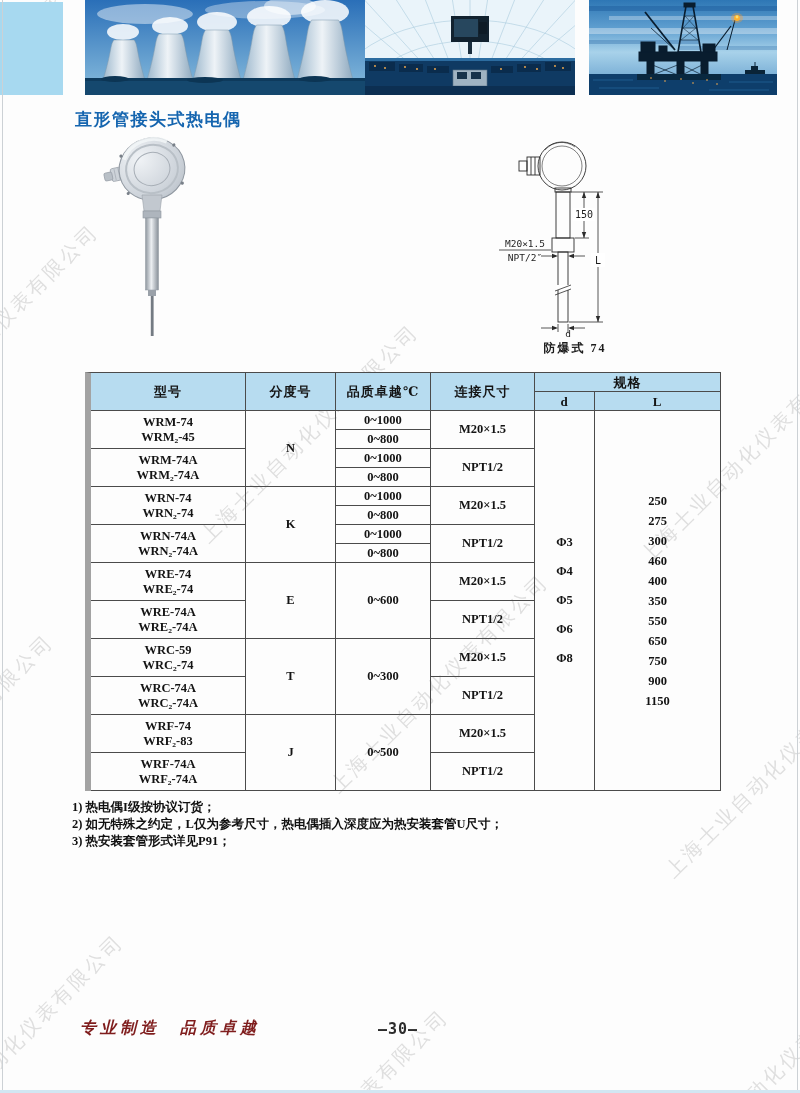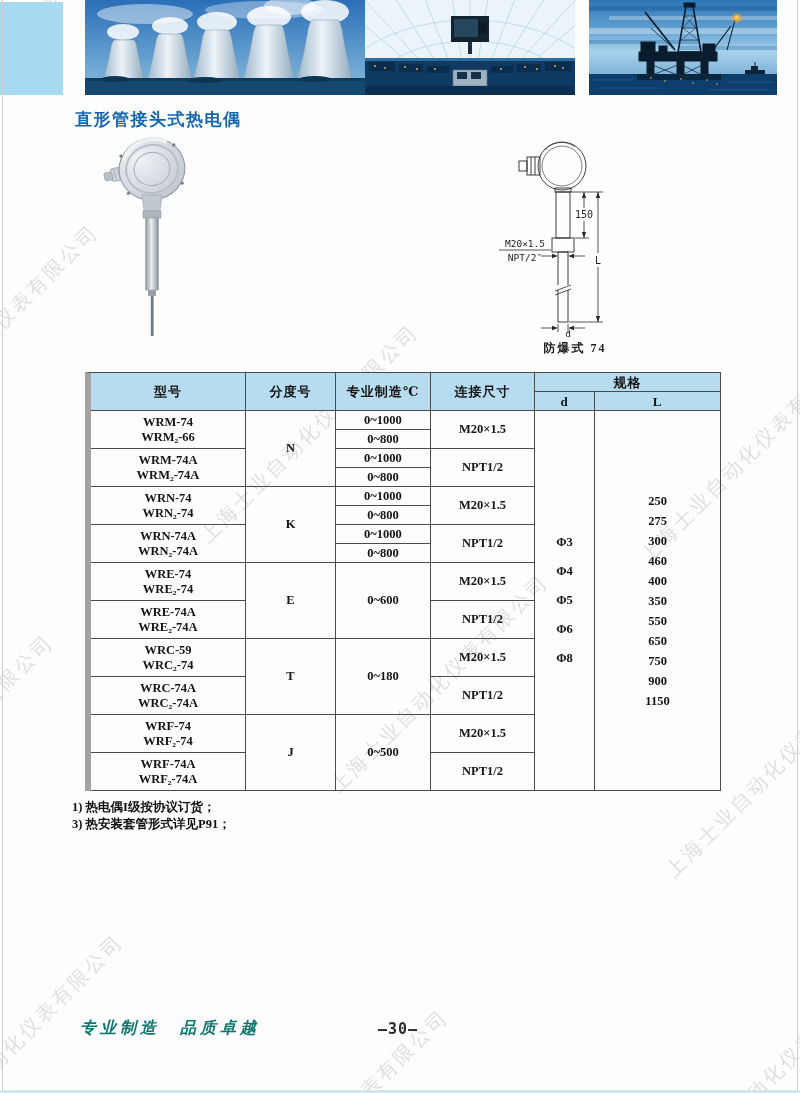--- a/index.html
+++ b/index.html
@@ -70,21 +70,21 @@
   }
   .hd{background:#b7dcf0;font-weight:bold;letter-spacing:1px;font-size:13px;}
   .dstack div{line-height:29px;}
   .lstack div{line-height:20px;}
 
   .notes{position:absolute;left:72px;top:799px;z-index:2;font-size:12.5px;line-height:17px;color:#101010;font-weight:600;}
 
   .footer-slogan{
     position:absolute;left:80px;top:1018px;z-index:2;
     font:bold italic 16px "Liberation Sans","DejaVu Sans",sans-serif;
-    color:#0f766e;letter-spacing:4px;
+    color:#7f1d1d;letter-spacing:4px;
   }
   .page-number{
     position:absolute;left:378px;top:1020px;z-index:2;
     font:bold 15px "DejaVu Sans Mono",monospace;color:#2c2c2c;letter-spacing:1px;
   }
 </style>
 </head>
 <body>
 
 <div class="page">
@@ -347,29 +347,29 @@
       <text class="dimtext" x="40" y="123" font-size="9.5" text-anchor="middle">NPT/2″</text>
       <text class="dimtext" x="83" y="199" font-size="9.5" text-anchor="middle">d</text>
     </svg>
     <div class="caption">防爆式 74</div>
   </div>
 
   <div class="spec-table">
 
     <div class="c hd" style="grid-area:1/1/3/2">型号</div>
     <div class="c hd" style="grid-area:1/2/3/3">分度号</div>
-    <div class="c hd" style="grid-area:1/3/3/4">专业制造℃</div>
+    <div class="c hd" style="grid-area:1/3/3/4">品质卓越℃</div>
     <div class="c hd" style="grid-area:1/4/3/5">连接尺寸</div>
     <div class="c hd" style="grid-area:1/5/2/7">规格</div>
     <div class="c hd" style="grid-area:2/5/3/6">d</div>
     <div class="c hd" style="grid-area:2/6/3/7">L</div>
 
     <div class="c" style="grid-area:3/1/5/2">
       <div>WRM-74</div>
-      <div>WRM₂-66</div>
+      <div>WRM₂-45</div>
     </div>
     <div class="c" style="grid-area:5/1/7/2">
       <div>WRM-74A</div>
       <div>WRM₂-74A</div>
     </div>
     <div class="c" style="grid-area:7/1/9/2">
       <div>WRN-74</div>
       <div>WRN₂-74</div>
     </div>
     <div class="c" style="grid-area:9/1/11/2">
@@ -387,21 +387,21 @@
     <div class="c" style="grid-area:15/1/17/2">
       <div>WRC-59</div>
       <div>WRC₂-74</div>
     </div>
     <div class="c" style="grid-area:17/1/19/2">
       <div>WRC-74A</div>
       <div>WRC₂-74A</div>
     </div>
     <div class="c" style="grid-area:19/1/21/2">
       <div>WRF-74</div>
-      <div>WRF₂-74</div>
+      <div>WRF₂-83</div>
     </div>
     <div class="c" style="grid-area:21/1/23/2">
       <div>WRF-74A</div>
       <div>WRF₂-74A</div>
     </div>
 
     <div class="c" style="grid-area:3/2/7/3">N</div>
     <div class="c" style="grid-area:7/2/11/3">K</div>
     <div class="c" style="grid-area:11/2/15/3">E</div>
     <div class="c" style="grid-area:15/2/19/3">T</div>
@@ -409,21 +409,21 @@
 
     <div class="c" style="grid-area:3/3/4/4">0~1000</div>
     <div class="c" style="grid-area:4/3/5/4">0~800</div>
     <div class="c" style="grid-area:5/3/6/4">0~1000</div>
     <div class="c" style="grid-area:6/3/7/4">0~800</div>
     <div class="c" style="grid-area:7/3/8/4">0~1000</div>
     <div class="c" style="grid-area:8/3/9/4">0~800</div>
     <div class="c" style="grid-area:9/3/10/4">0~1000</div>
     <div class="c" style="grid-area:10/3/11/4">0~800</div>
     <div class="c" style="grid-area:11/3/15/4">0~600</div>
-    <div class="c" style="grid-area:15/3/19/4">0~180</div>
+    <div class="c" style="grid-area:15/3/19/4">0~300</div>
     <div class="c" style="grid-area:19/3/23/4">0~500</div>
 
     <div class="c" style="grid-area:3/4/5/5">M20×1.5</div>
     <div class="c" style="grid-area:5/4/7/5">NPT1/2</div>
     <div class="c" style="grid-area:7/4/9/5">M20×1.5</div>
     <div class="c" style="grid-area:9/4/11/5">NPT1/2</div>
     <div class="c" style="grid-area:11/4/13/5">M20×1.5</div>
     <div class="c" style="grid-area:13/4/15/5">NPT1/2</div>
     <div class="c" style="grid-area:15/4/17/5">M20×1.5</div>
     <div class="c" style="grid-area:17/4/19/5">NPT1/2</div>
@@ -448,19 +448,20 @@
       <div>550</div>
       <div>650</div>
       <div>750</div>
       <div>900</div>
       <div>1150</div>
     </div>
   </div>
 
   <div class="notes">
     <div>1) 热电偶I级按协议订货；</div>
+    <div>2) 如无特殊之约定，L仅为参考尺寸，热电偶插入深度应为热安装套管U尺寸；</div>
     <div>3) 热安装套管形式详见P91；</div>
   </div>
 
   <div class="footer-slogan">专业制造　品质卓越</div>
   <div class="page-number">—30—</div>
 
 </div>
 
 </body></html>

